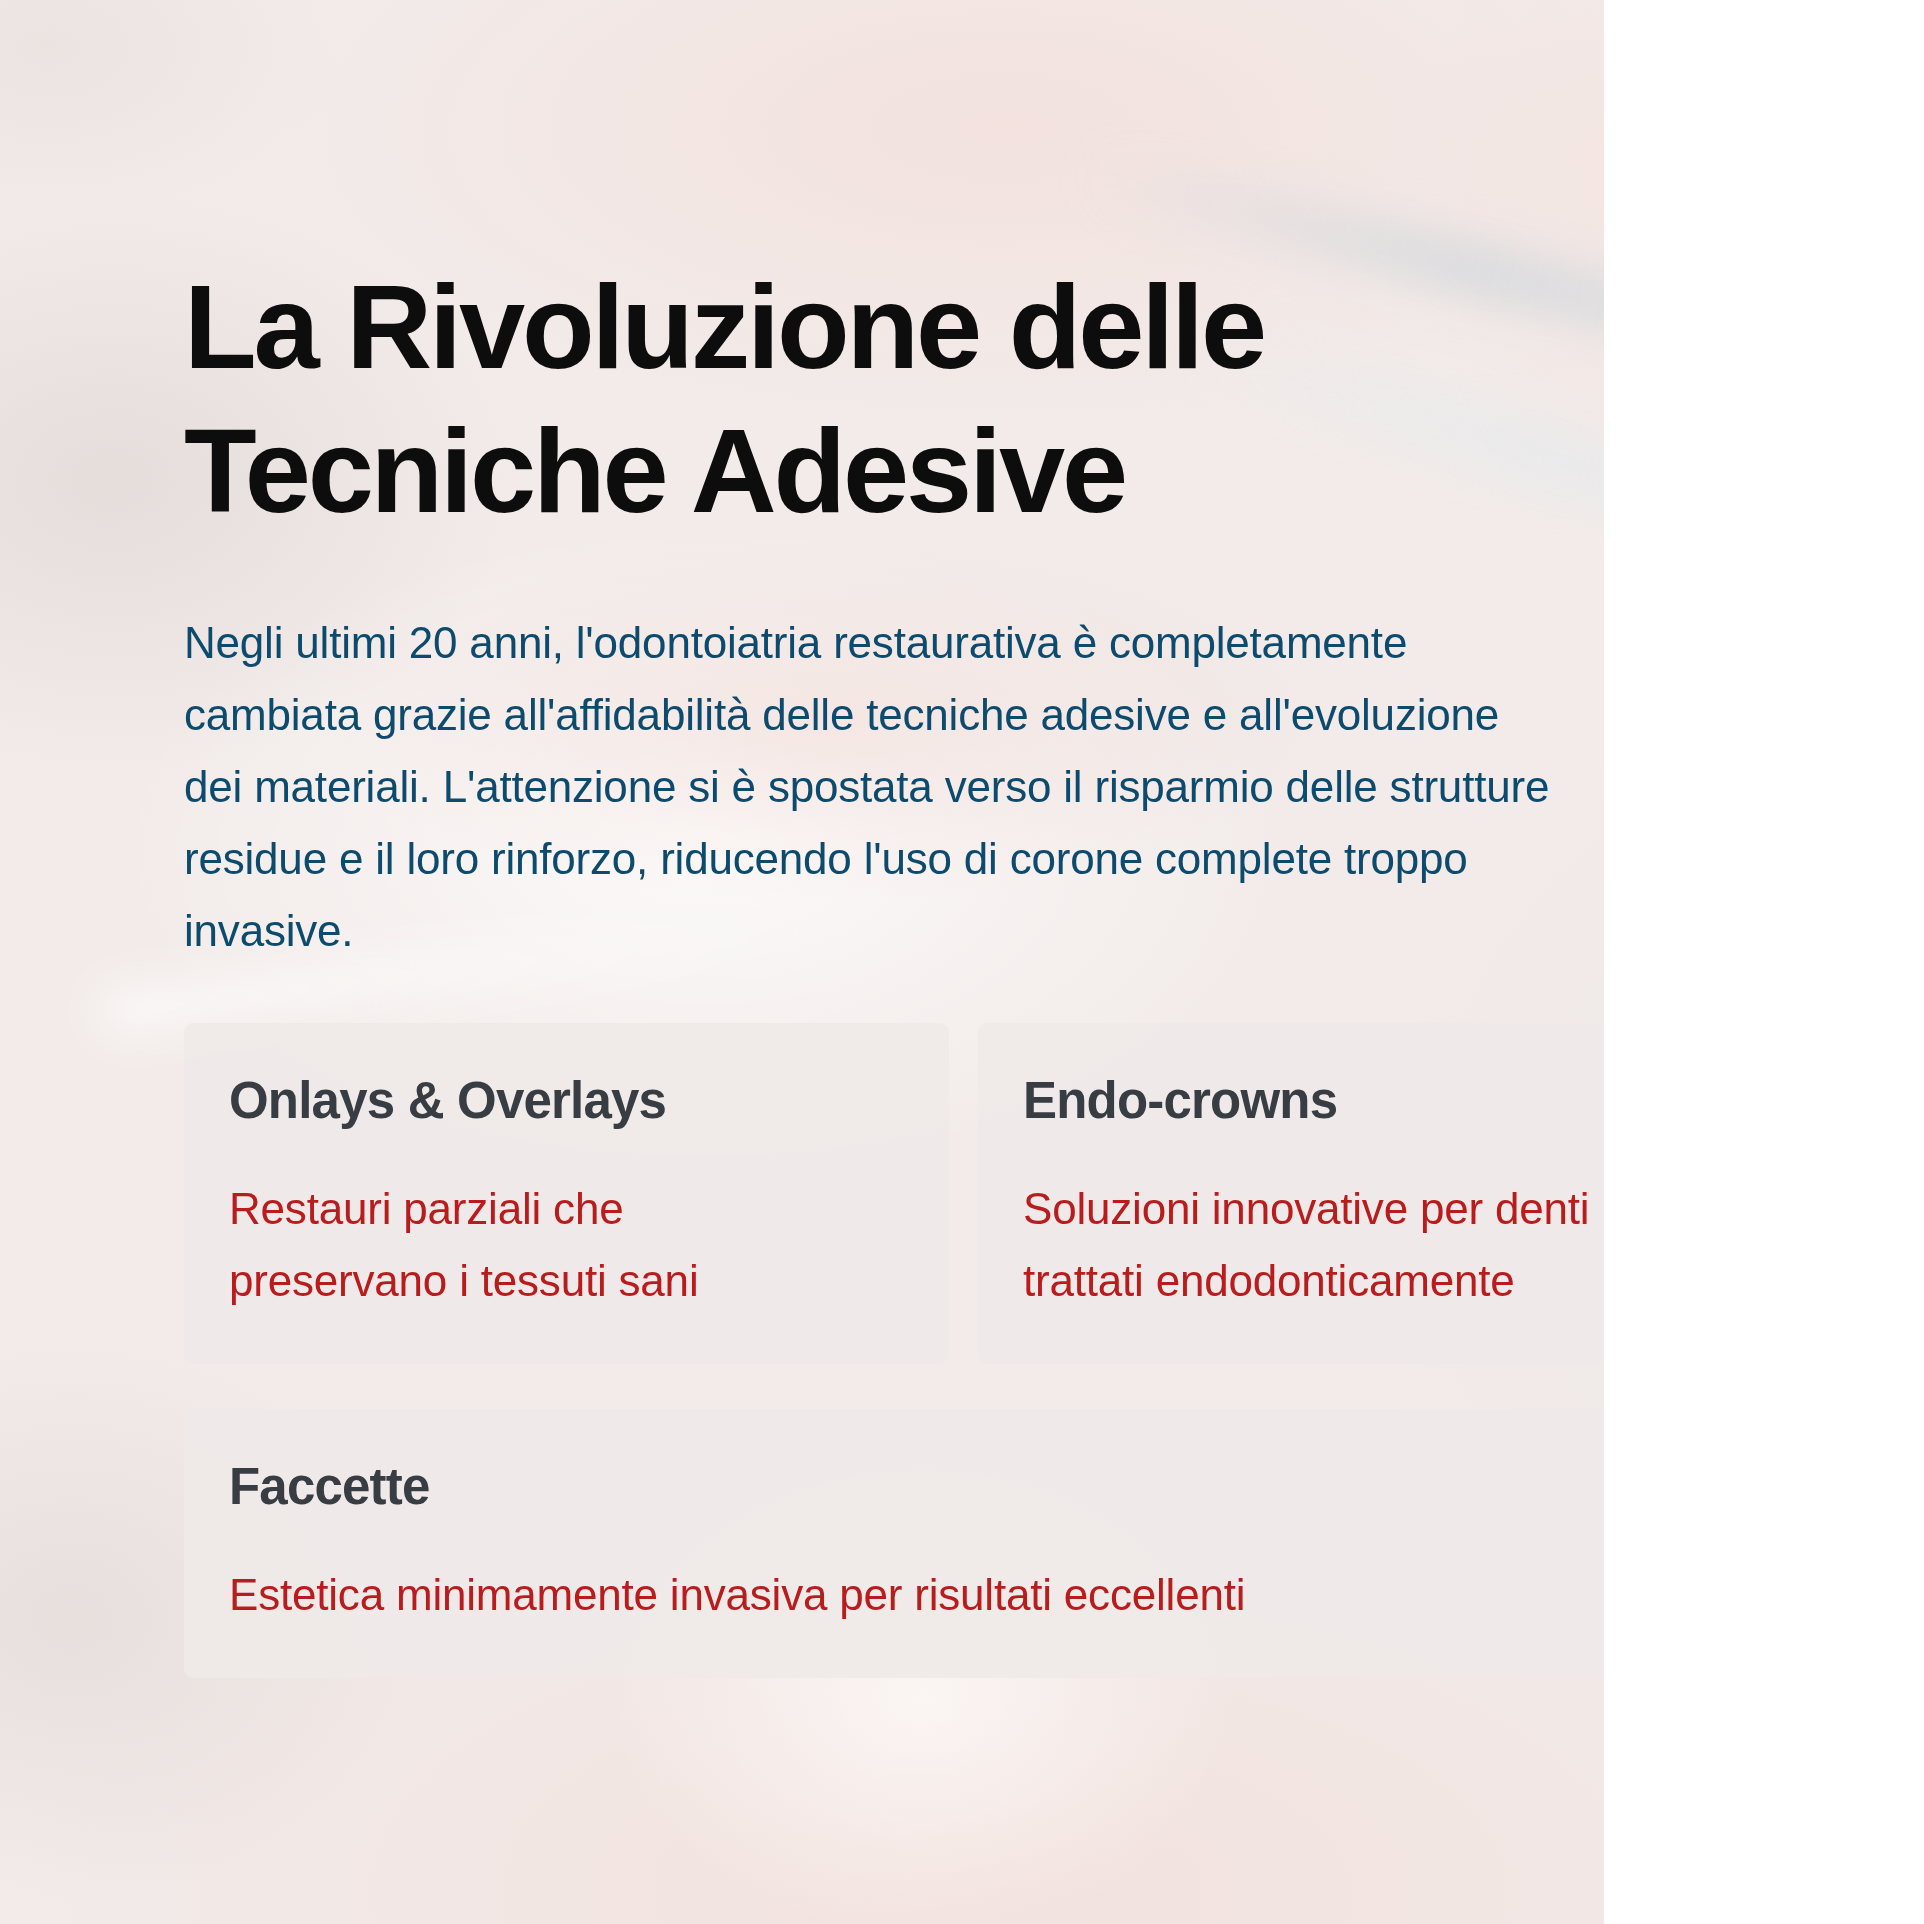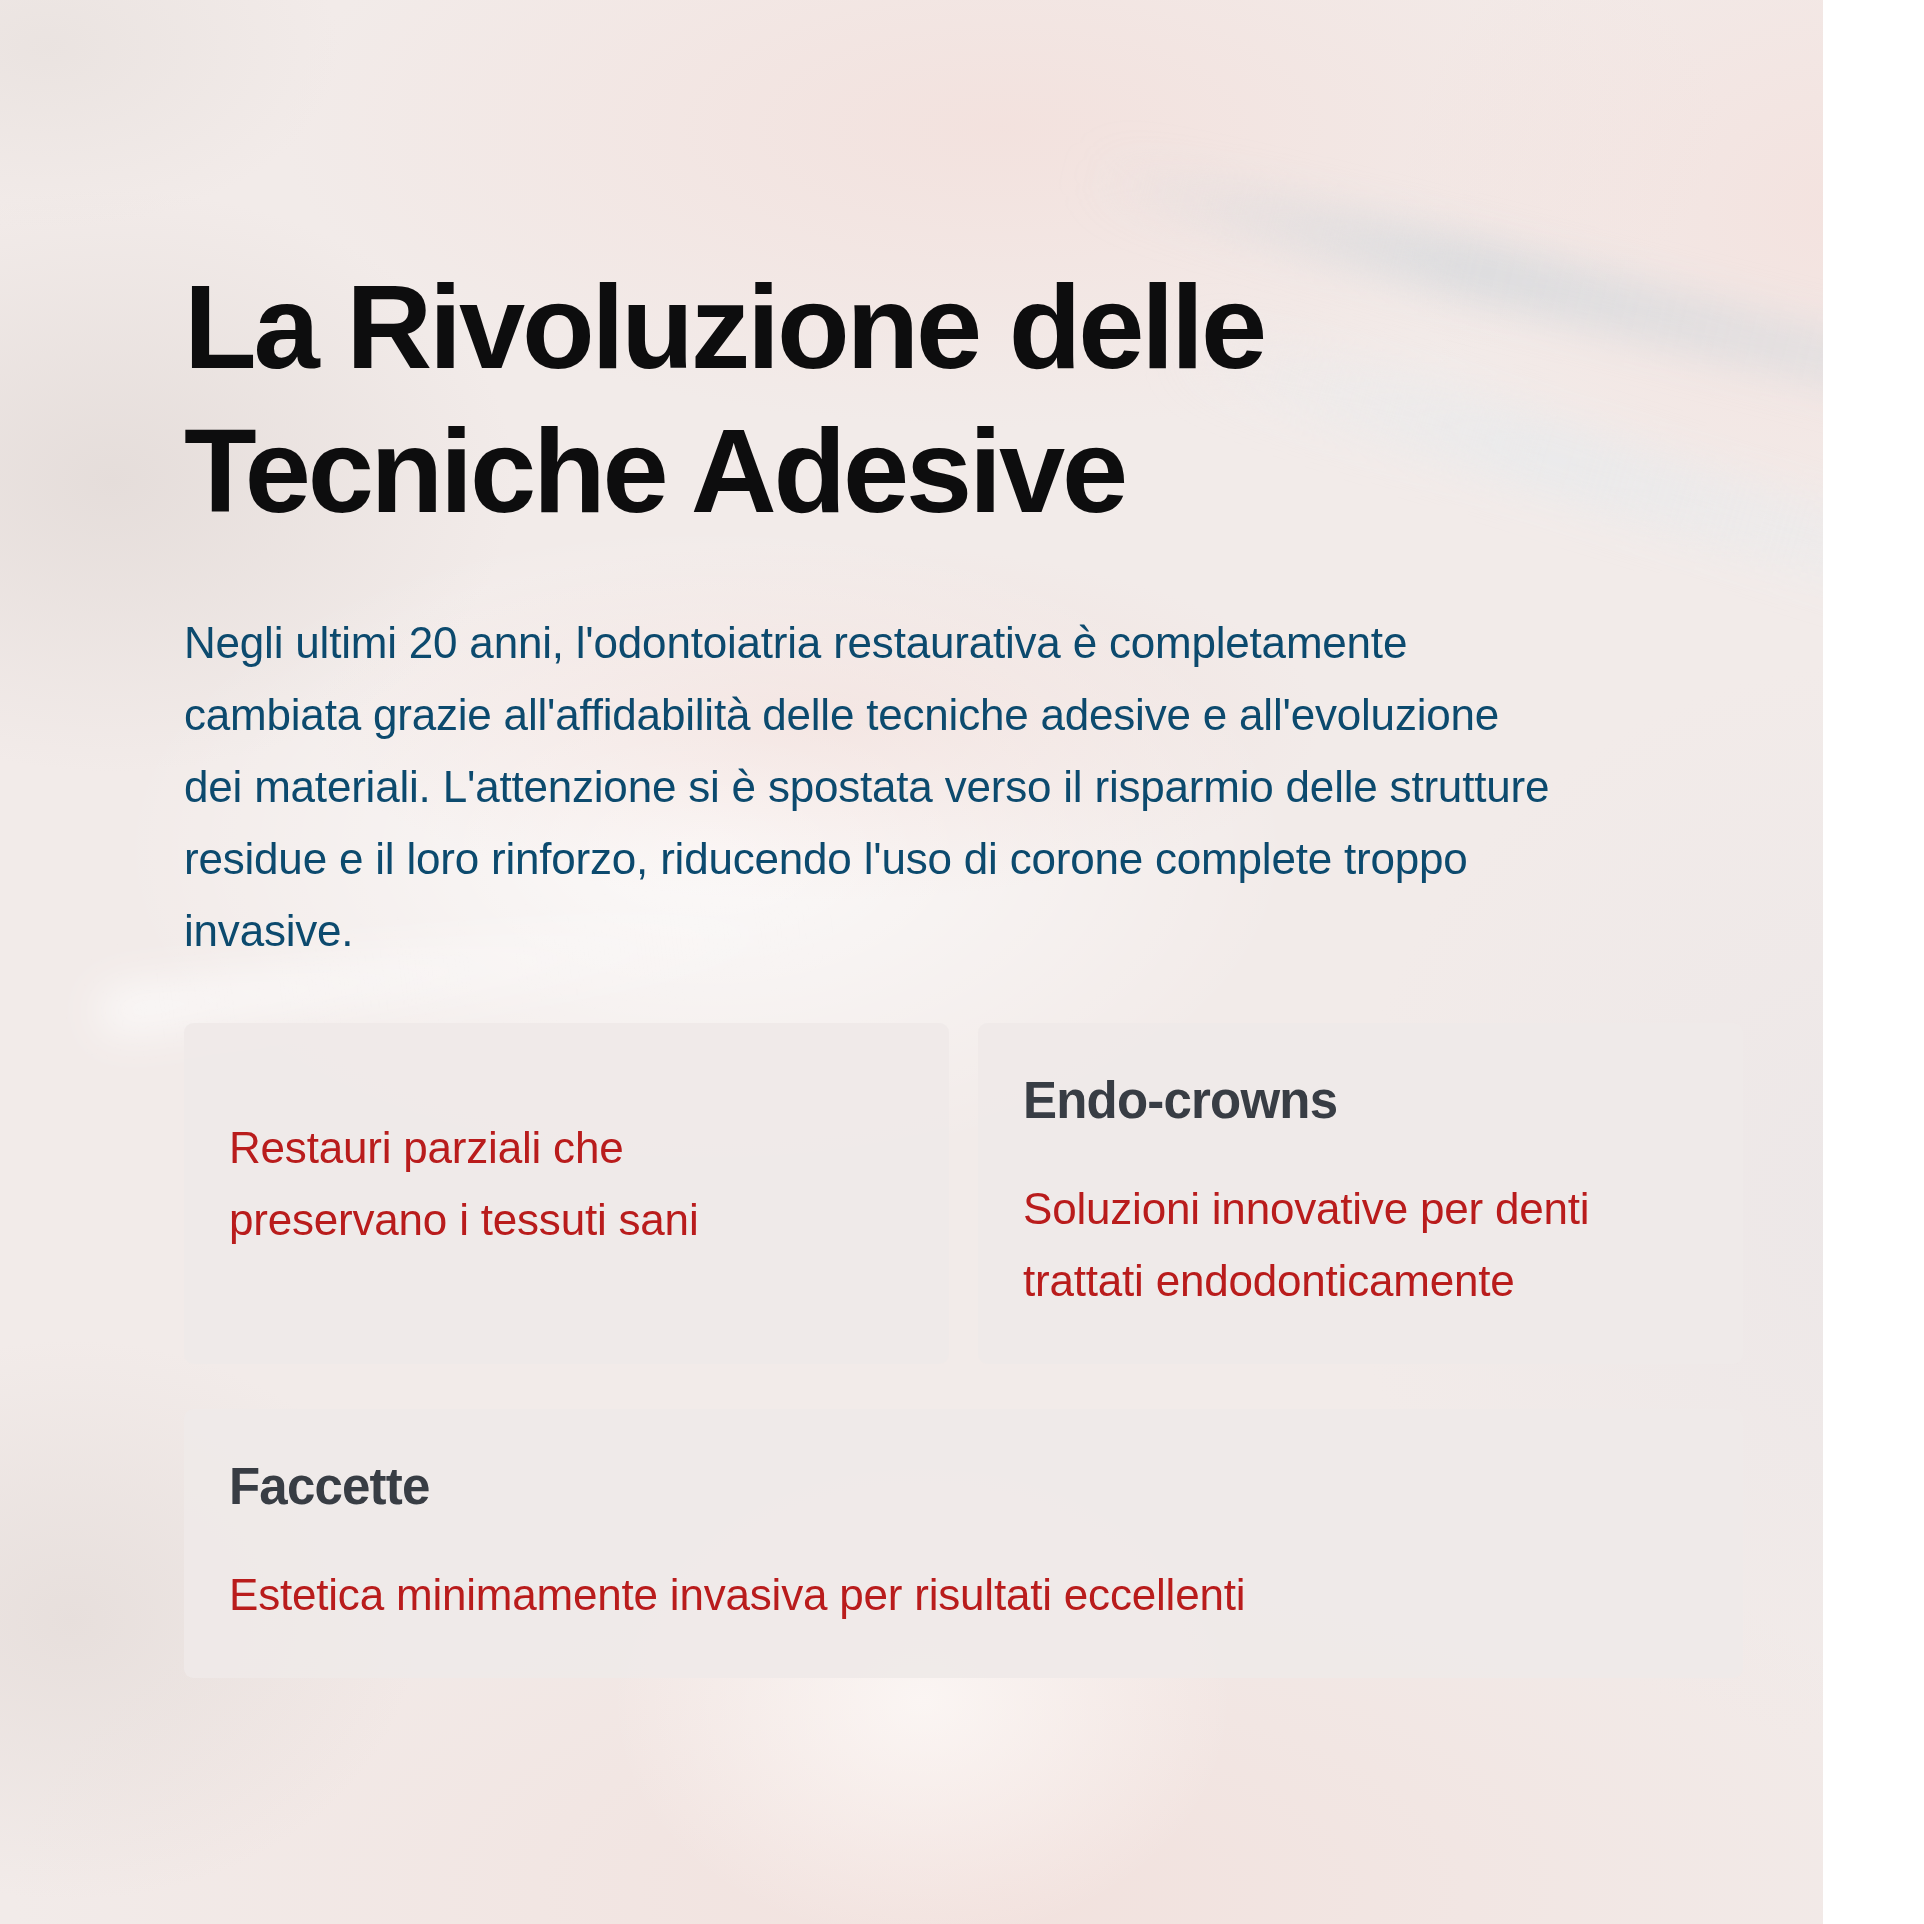--- a/index.html
+++ b/index.html
@@ -2,21 +2,21 @@
 <html style="font-size:13px"><head>
 <meta charset="utf-8">
 <style>
   html, body {
     margin: 0;
     padding: 0;
     background: #ffffff;
   }
   .page {
     position: relative;
-    width: 1823px;
+    width: 1604px;
     height: 1925px;
     overflow: hidden;
     background: #f2ebe9;
     font-family: "Liberation Sans", sans-serif;
   }
 
   
   .bg {
     position: absolute;
     inset: 0;
@@ -133,20 +133,21 @@
 
     <p class="intro">Negli ultimi 20 anni, l'odontoiatria restaurativa è completamente
 cambiata grazie all'affidabilità delle tecniche adesive e all'evoluzione
 dei materiali. L'attenzione si è spostata verso il risparmio delle strutture
 residue e il loro rinforzo, riducendo l'uso di corone complete troppo
 invasive.</p>
 
     <section class="cards">
 
       <article class="card">
+        <h3>Onlays &amp; Overlays</h3>
         <p>Restauri parziali che
 preservano i tessuti sani</p>
       </article>
 
       <article class="card">
         <h3>Endo-crowns</h3>
         <p>Soluzioni innovative per denti
 trattati endodonticamente</p>
       </article>
 

